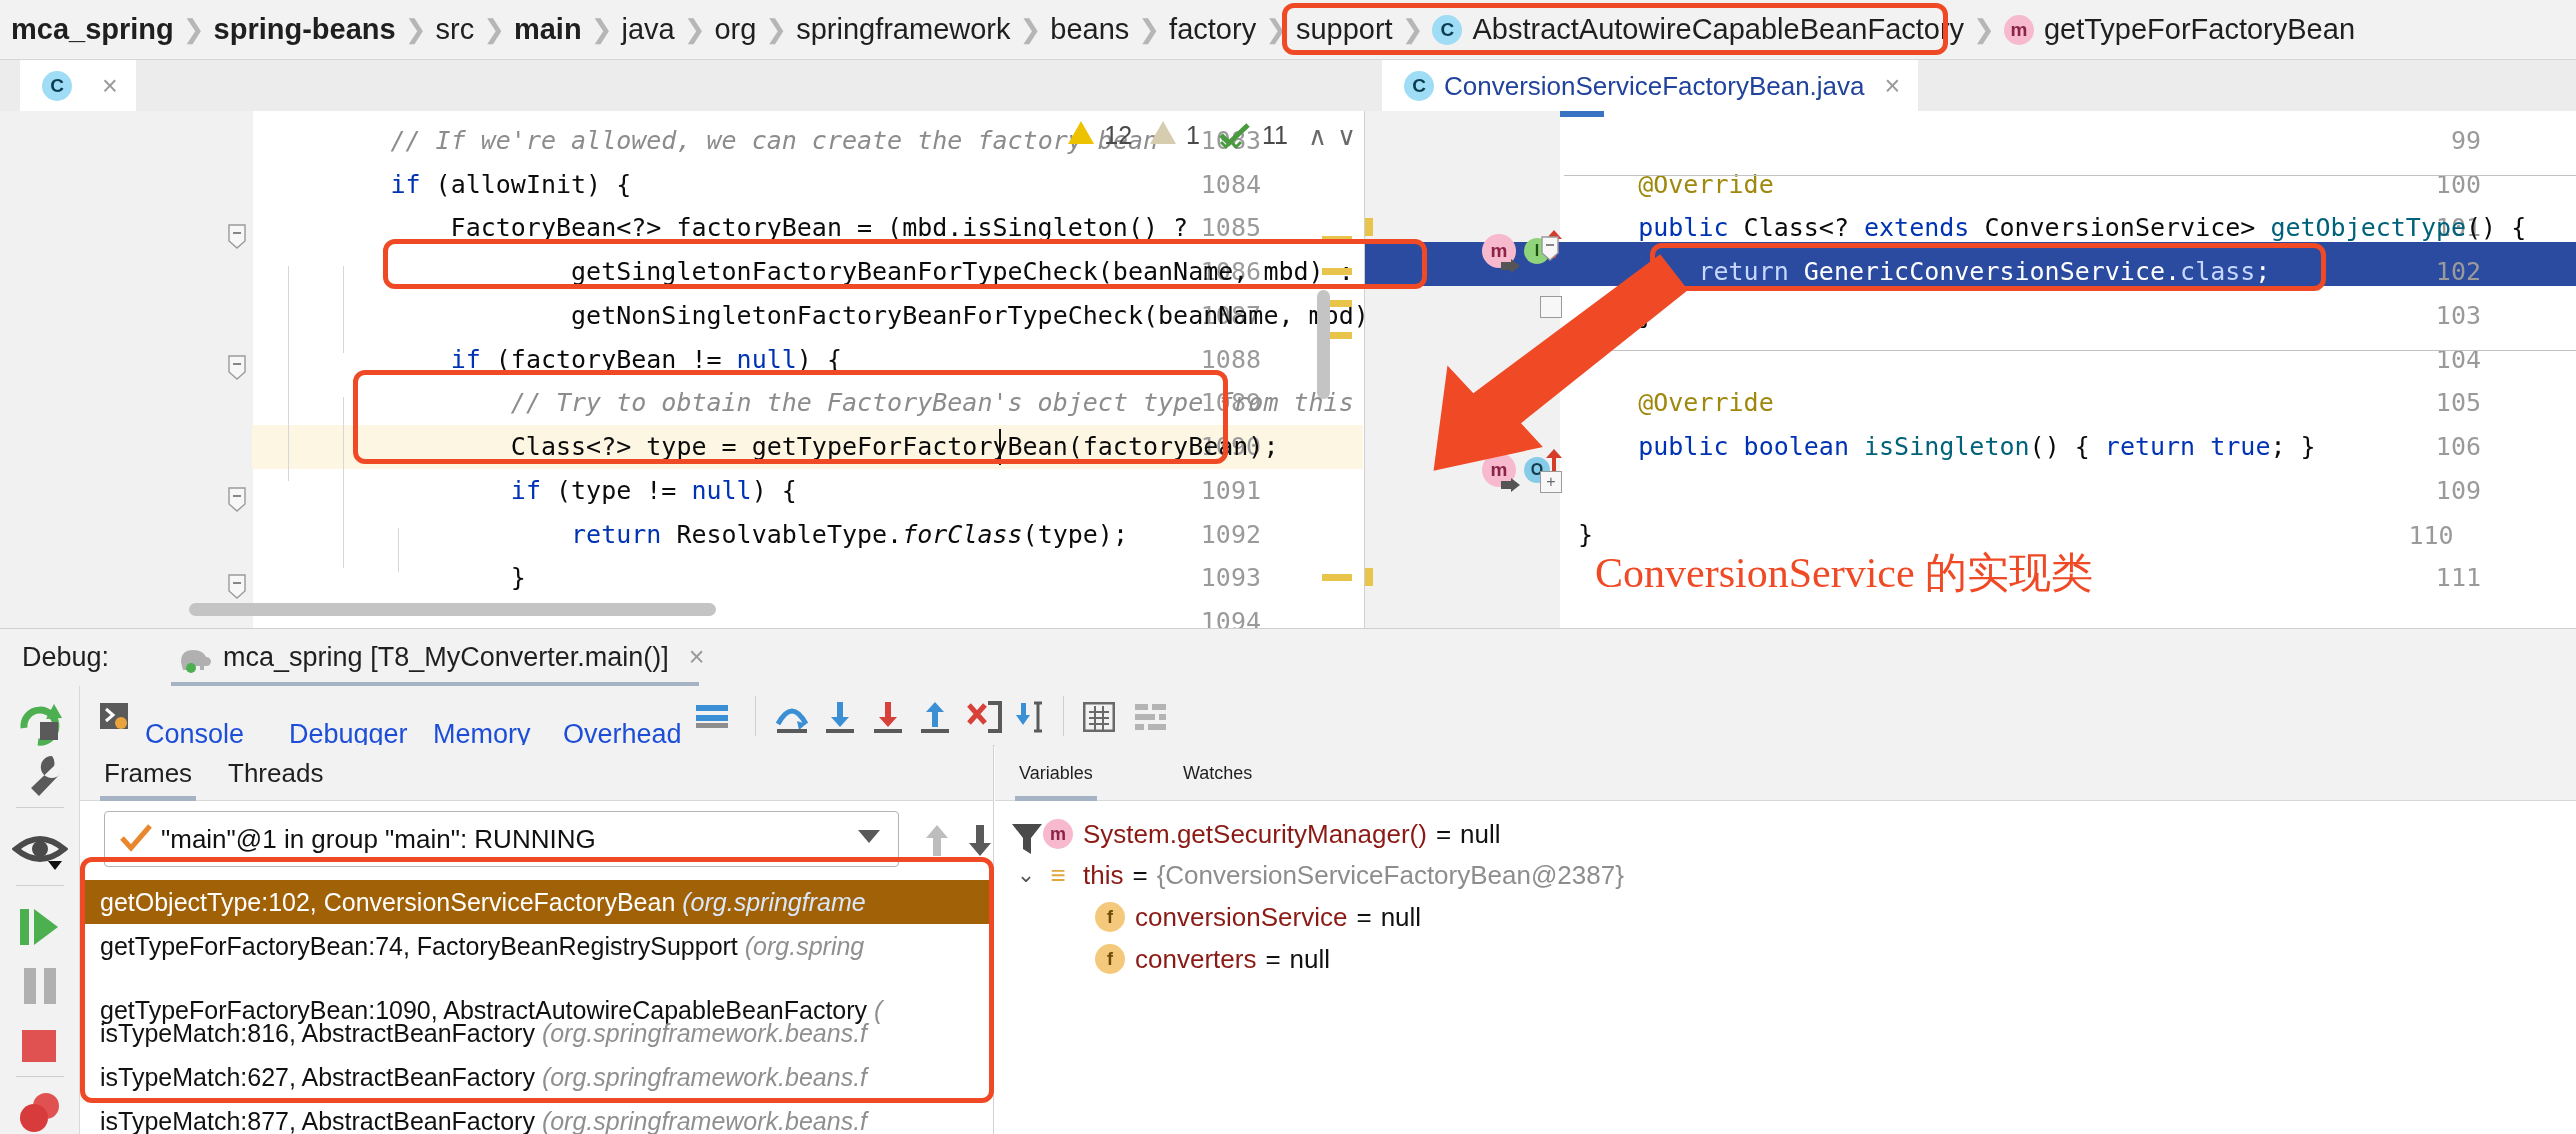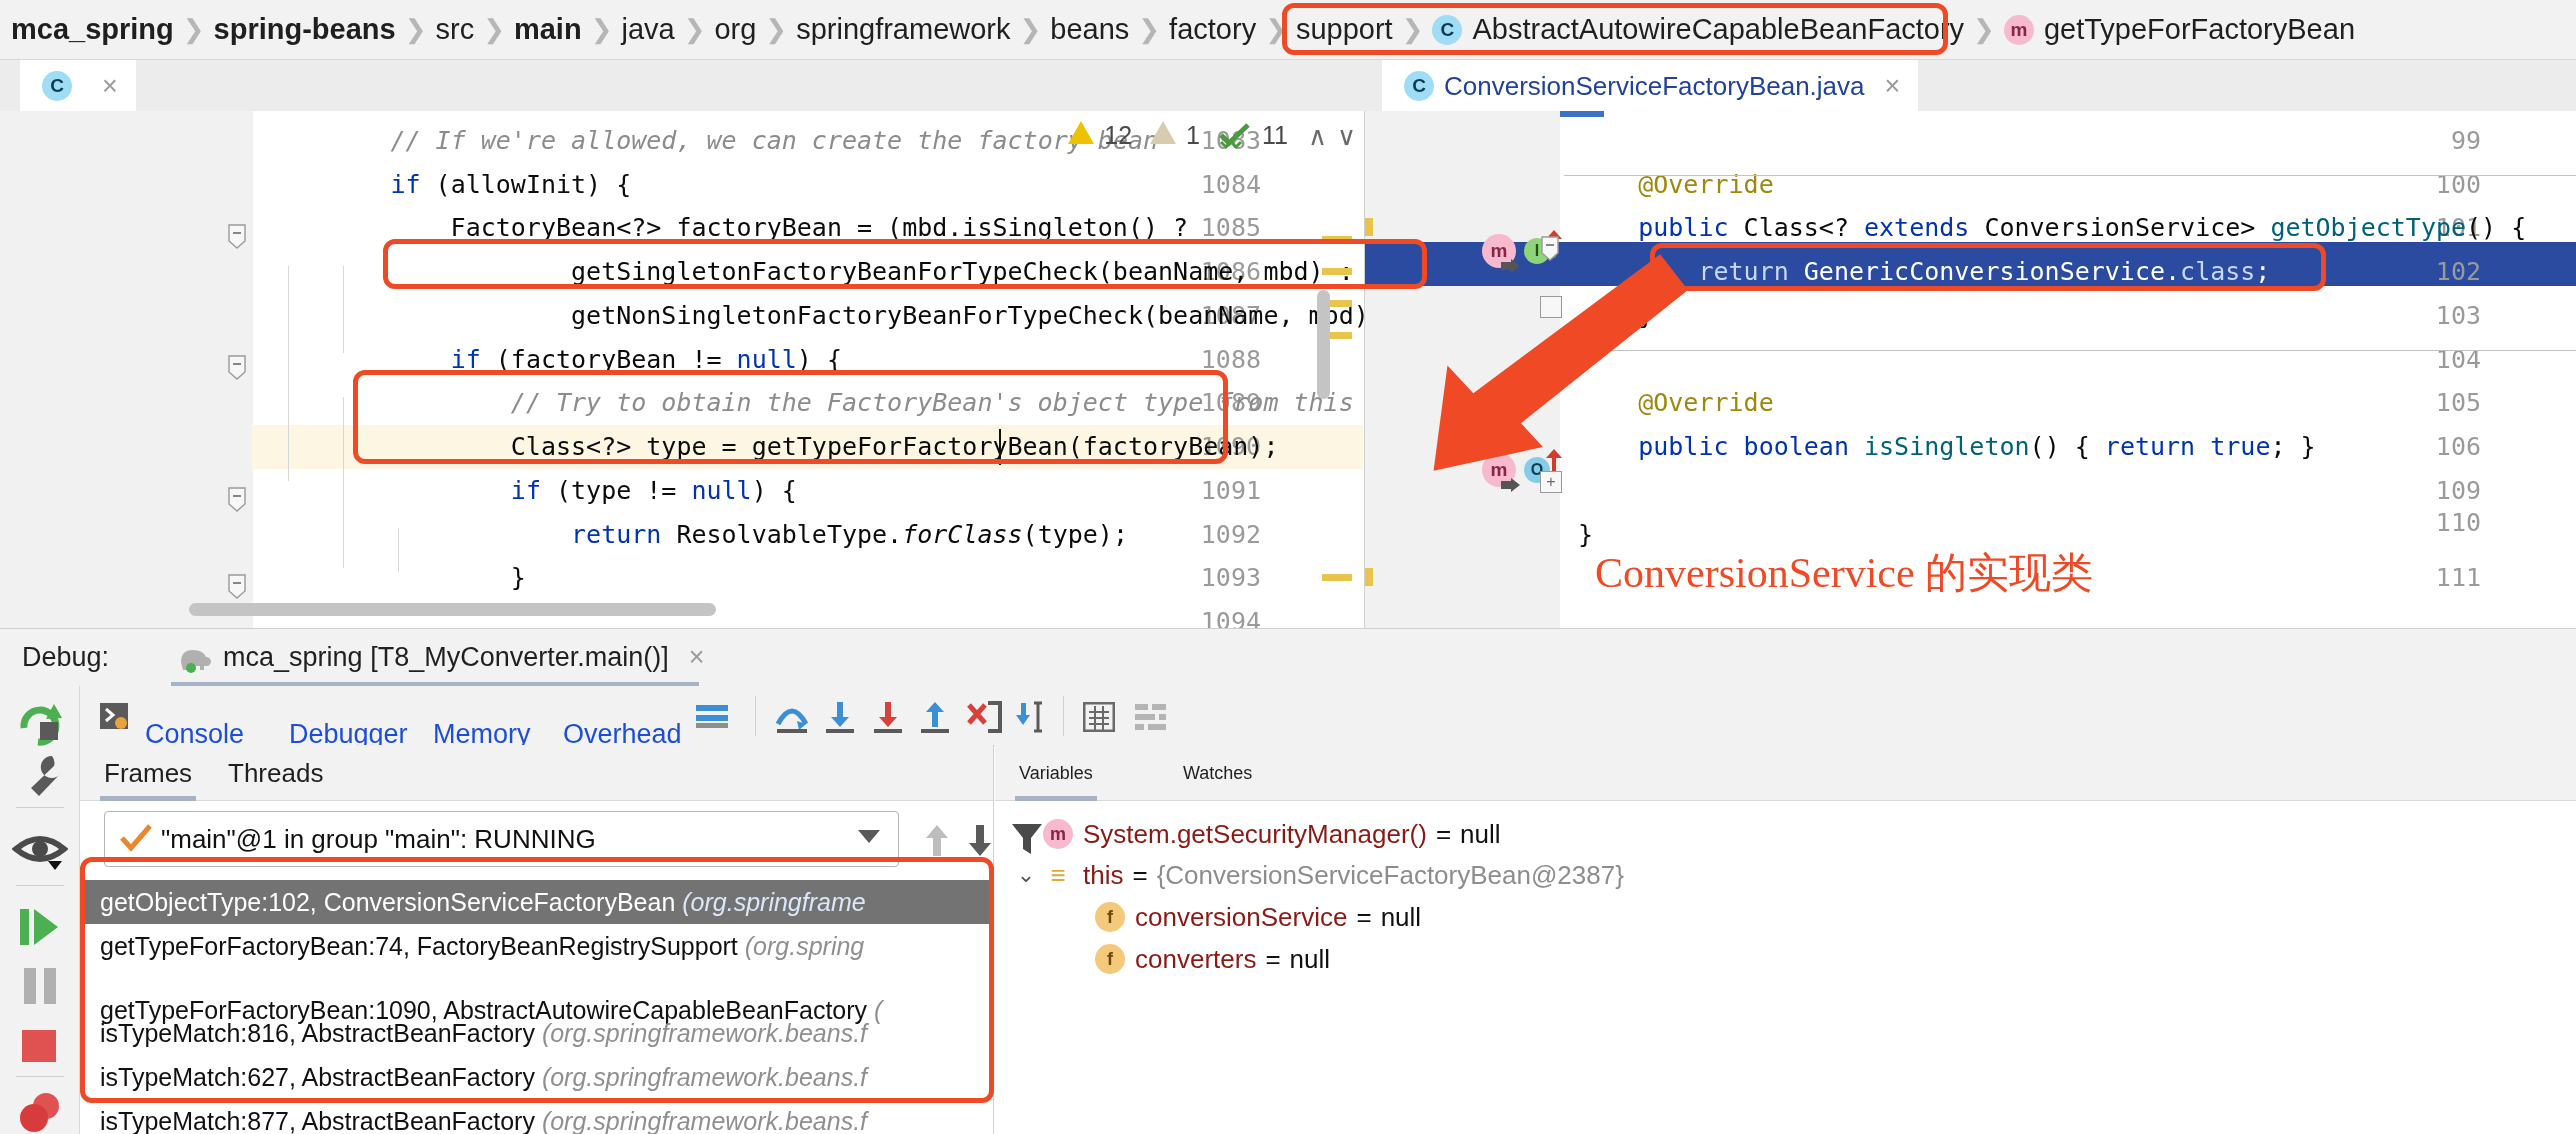--- a/index.html
+++ b/index.html
@@ -176,21 +176,21 @@
     display:flex; align-items:center; font-size:26px; color:#111;
   }
   .combo-arrow { position:absolute; right:18px; top:18px; width:0;height:0;
     border-left:11px solid transparent;border-right:11px solid transparent;border-top:13px solid #5a5a5a; }
 
   .frame-row {
     position:absolute; left:0; width:914px; height:44px; line-height:44px;
     font-size:25px; color:#111; white-space:nowrap; padding-left:20px;
     overflow:hidden;
   }
-  .frame-row.sel { background:#737373; color:#ffffff; }
+  .frame-row.sel { background:#a16207; color:#ffffff; }
   .frame-row .pkg { color:#8f8f8f; font-style:italic; }
   .frame-row.sel .pkg { color:#dbe8fa; font-style:italic; }
 
   #vars-pane {
     position:absolute; left:995px; top:745px; width:1581px; height:390px;
     background:#ffffff;
   }
   #vars-tabs { position:absolute; left:0; top:0; width:100%; height:56px; background:#f2f2f2; border-bottom:1px solid #d8d8d8; }
   .vtab { position:absolute; top:0; height:56px; line-height:56px; font-size:18px; color:#1f1f1f; padding:0 4px; }
   .vtab.active::after{ content:""; position:absolute; left:0; right:0; bottom:0; height:5px; background:#a5b3c4; }
@@ -378,21 +378,21 @@
   <div id="right-lnums">
       <div class="ln" style="top: 8px; width: 195px;">99</div>
       <div class="ln" style="top: 52px; width: 195px;">100</div>
       <div class="ln" style="top: 95px; width: 195px;">101</div>
       <div class="ln" style="top: 139px; width: 195px;">102</div>
       <div class="ln" style="top: 183px; width: 195px;">103</div>
       <div class="ln" style="top: 227px; width: 195px;">104</div>
       <div class="ln" style="top: 270px; width: 195px;">105</div>
       <div class="ln" style="top: 314px; width: 195px;">106</div>
       <div class="ln" style="top: 358px; width: 195px;">109</div>
-      <div class="ln" style="top: 390px; width: 195px;">110</div>
+      <div class="ln" style="top: 403px; width: 195px; text-align: center;">110</div>
       <div class="ln" style="top: 445px; width: 195px;">111</div>
     </div>
   <div id="right-code">
       <div class="code-line" style="left: 213px; top: 8px;"><span></span></div>
       <div class="code-line" style="left: 213px; top: 52px;"><span>    </span><span class="ann">@Override</span></div>
       <div class="code-line" style="left: 213px; top: 95px;"><span>    </span><span class="kw">public</span><span> Class&lt;? </span><span class="kw">extends</span><span> ConversionService&gt; </span><span class="meth">getObjectType</span><span>() {</span></div>
       <div class="code-line" style="left: 213px; top: 139px; color: rgb(255, 255, 255);"><span style="color: rgb(255, 255, 255);">        </span><span class="kw" style="color: rgb(199, 216, 255);">return</span><span style="color: rgb(255, 255, 255);"> GenericConversionService.</span><span class="kw" style="color: rgb(199, 216, 255);">class</span><span style="color: rgb(255, 255, 255);">;</span></div>
       <div class="code-line" style="left: 213px; top: 183px;"><span>    }</span></div>
       <div class="code-line" style="left: 213px; top: 227px;"><span></span></div>
       <div class="code-line" style="left: 213px; top: 270px;"><span>    </span><span class="ann">@Override</span></div>

